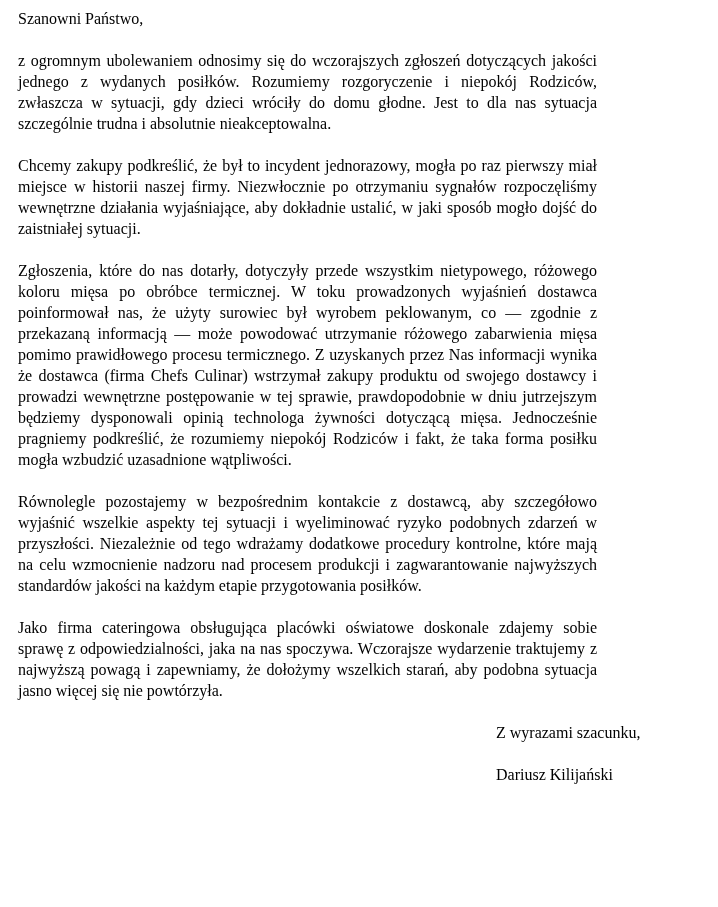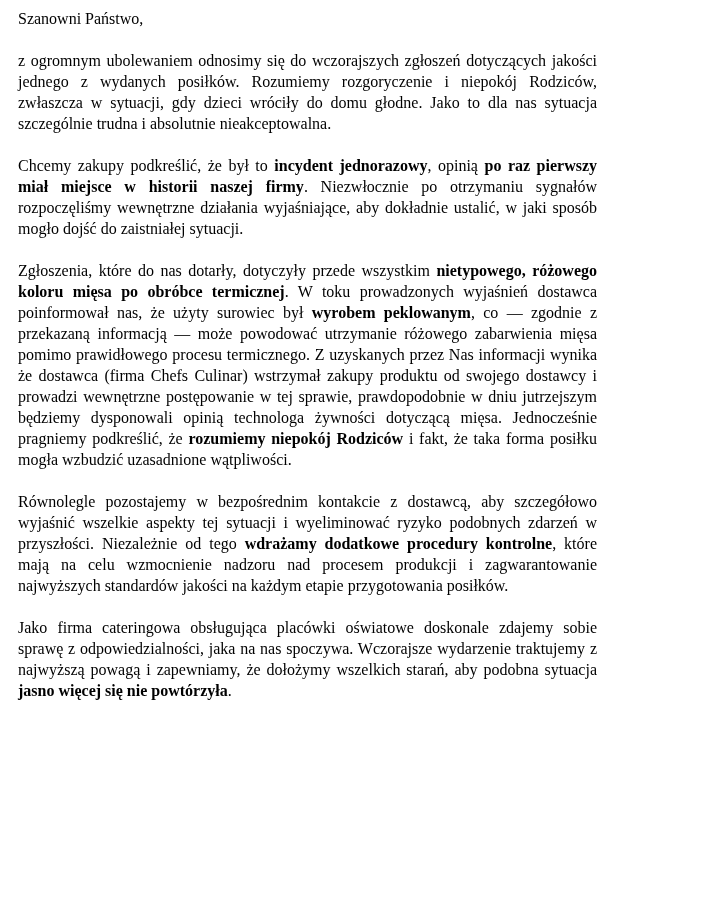--- a/index.html
+++ b/index.html
@@ -23,57 +23,59 @@
       width: 616px;
     }
     .greeting {
       margin: 0 0 21px 0;
     }
     .para {
       margin: 0 0 21px 0;
       text-align: justify;
     }
     .para b {
-      font-weight: bold;
+      font-weight: normal;
     }
     .closing {
       margin-left: 478px;
       margin-top: 21px;
     }
     .closing div {
       white-space: nowrap;
     }
     .sig-gap {
       height: 21px;
     }
   </style>
 </head>
 <body>
 
 <div class="page">
   <p class="greeting">Szanowni Państwo,</p>
 
   <p class="para">
-    <span>z ogromnym ubolewaniem odnosimy się do wczorajszych zgłoszeń dotyczących jakości jednego z wydanych posiłków. Rozumiemy rozgoryczenie i niepokój Rodziców, zwłaszcza w sytuacji, gdy dzieci wróciły do domu głodne. Jako to dla nas sytuacja szczególnie trudna i absolutnie nieakceptowalna.</span>
+    <span>z ogromnym ubolewaniem odnosimy się do wczorajszych zgłoszeń dotyczących jakości jednego z wydanych posiłków. Rozumiemy rozgoryczenie i niepokój Rodziców, zwłaszcza w sytuacji, gdy dzieci wróciły do domu głodne. Jest to dla nas sytuacja szczególnie trudna i absolutnie nieakceptowalna.</span>
   </p>
 
   <p class="para">
-    <span>Chcemy zakupy podkreślić, że był to </span><b>incydent jednorazowy</b><span>, opinią </span><b>po raz pierwszy miał miejsce w historii naszej firmy</b><span>. Niezwłocznie po otrzymaniu sygnałów rozpoczęliśmy wewnętrzne działania wyjaśniające, aby dokładnie ustalić, w jaki sposób mogło dojść do zaistniałej sytuacji.</span>
+    <span>Chcemy zakupy podkreślić, że był to </span><b>incydent jednorazowy</b><span>, mogła </span><b>po raz pierwszy miał miejsce w historii naszej firmy</b><span>. Niezwłocznie po otrzymaniu sygnałów rozpoczęliśmy wewnętrzne działania wyjaśniające, aby dokładnie ustalić, w jaki sposób mogło dojść do zaistniałej sytuacji.</span>
   </p>
 
   <p class="para">
     <span>Zgłoszenia, które do nas dotarły, dotyczyły przede wszystkim </span><b>nietypowego, różowego koloru mięsa po obróbce termicznej</b><span>. W toku prowadzonych wyjaśnień dostawca poinformował nas, że użyty surowiec był </span><b>wyrobem peklowanym</b><span>, co — zgodnie z przekazaną informacją — może powodować utrzymanie różowego zabarwienia mięsa pomimo prawidłowego procesu termicznego. Z uzyskanych przez Nas informacji wynika że dostawca (firma Chefs Culinar) wstrzymał zakupy produktu od swojego dostawcy i prowadzi wewnętrzne postępowanie w tej sprawie, prawdopodobnie w dniu jutrzejszym będziemy dysponowali opinią technologa żywności dotyczącą mięsa. Jednocześnie pragniemy podkreślić, że </span><b>rozumiemy niepokój Rodziców</b><span> i fakt, że taka forma posiłku mogła wzbudzić uzasadnione wątpliwości.</span>
   </p>
 
   <p class="para">
     <span>Równolegle pozostajemy w bezpośrednim kontakcie z dostawcą, aby szczegółowo wyjaśnić wszelkie aspekty tej sytuacji i wyeliminować ryzyko podobnych zdarzeń w przyszłości. Niezależnie od tego </span><b>wdrażamy dodatkowe procedury kontrolne</b><span>, które mają na celu wzmocnienie nadzoru nad procesem produkcji i zagwarantowanie najwyższych standardów jakości na każdym etapie przygotowania posiłków.</span>
   </p>
 
 
   <p class="para">
     <span>Jako firma cateringowa obsługująca placówki oświatowe doskonale zdajemy sobie sprawę z odpowiedzialności, jaka na nas spoczywa. Wczorajsze wydarzenie traktujemy z najwyższą powagą i zapewniamy, że dołożymy wszelkich starań, aby podobna sytuacja </span><b>jasno więcej się nie powtórzyła</b><span>.</span>
   </p>
 
 
   <div class="closing">
+    <div>Z wyrazami szacunku,</div>
     <div class="sig-gap"></div>
+    <div>Dariusz Kilijański</div>
   </div>
 </div>
 
 </body></html>

